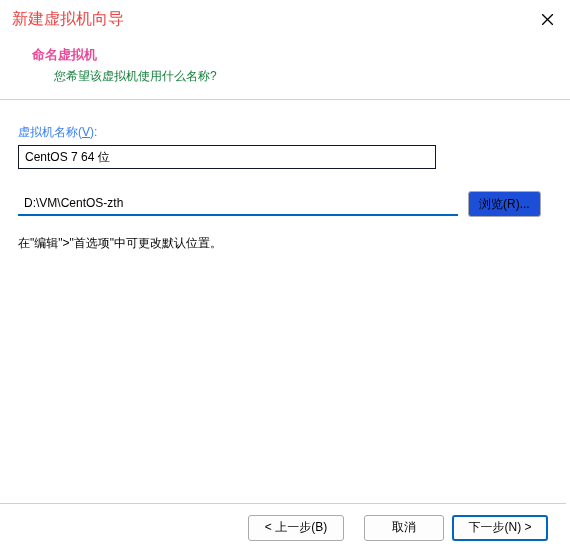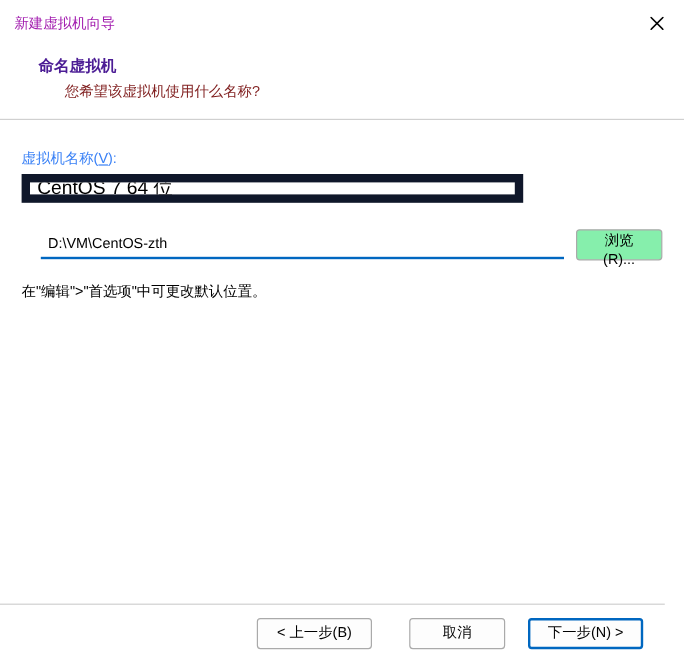--- a/index.html
+++ b/index.html
@@ -17,22 +17,22 @@
       position: relative;
     }
     .titlebar {
       display: flex;
       justify-content: space-between;
       align-items: center;
       padding: 8px 12px 6px 12px;
       height: 36px;
     }
     .titlebar-title {
-      font-size: 12px;
-      color: #a21caf;
+      font-size: 16px;
+      color: #ef4444;
     }
     .close-btn {
       width: 22px;
       height: 22px;
       display: flex;
       align-items: center;
       justify-content: center;
       cursor: pointer;
       font-size: 14px;
     }
@@ -42,92 +42,91 @@
       stroke: #000;
       stroke-width: 1.2;
     }
     .header-block {
       padding: 10px 12px 14px 32px;
       border-bottom: 1px solid #d0d0d0;
     }
     .header-heading {
       font-size: 13px;
       font-weight: bold;
-      color: #4c1d95;
+      color: #ec4899;
       margin-bottom: 4px;
     }
     .header-sub {
       font-size: 12px;
-      color: #7f1d1d;
+      color: #15803d;
       padding-left: 22px;
     }
     .content {
       padding: 24px 18px 0 18px;
     }
     .field-label {
       font-size: 12px;
       color: #3b82f6;
       margin-bottom: 4px;
     }
     .field-label .uline {
       text-decoration: underline;
     }
     .text-input {
       width: 418px;
       height: 24px;
-      border: 7px solid #0f172a;
+      border: 1px solid #0f172a;
       padding: 2px 6px;
       font-family: inherit;
-      font-size: 16px;
+      font-size: 12px;
       outline: none;
     }
     .row {
       display: flex;
       align-items: center;
       gap: 10px;
     }
     .location-input {
       width: 440px;
       height: 24px;
       border: none;
       border-bottom: 2px solid #0067c0;
       padding: 2px 6px;
       font-family: inherit;
       font-size: 12px;
       outline: none;
       background: transparent;
-      margin-left: 16px;
     }
     .browse-btn {
       height: 26px;
       padding: 0 10px;
       border: 1px solid #aaa;
       border-radius: 3px;
-      background: #86efac;
+      background: #1d4ed8;
       font-family: inherit;
       font-size: 12px;
       cursor: pointer;
     }
     .hint {
       margin-top: 18px;
       font-size: 12px;
       color: #000;
     }
     .footer {
       position: absolute;
       bottom: 0;
       left: 0;
-      right: 16px;
+      right: 4px;
       height: 48px;
       border-top: 1px solid #d0d0d0;
       display: flex;
       justify-content: flex-end;
       align-items: center;
       padding-right: 18px;
-      gap: 19px;
+      gap: 8px;
     }
     .footer-btn {
       height: 26px;
       min-width: 96px;
       padding: 0 10px;
       border: 1px solid #aaa;
       border-radius: 3px;
       background: #fdfdfd;
       font-family: inherit;
       font-size: 12px;

